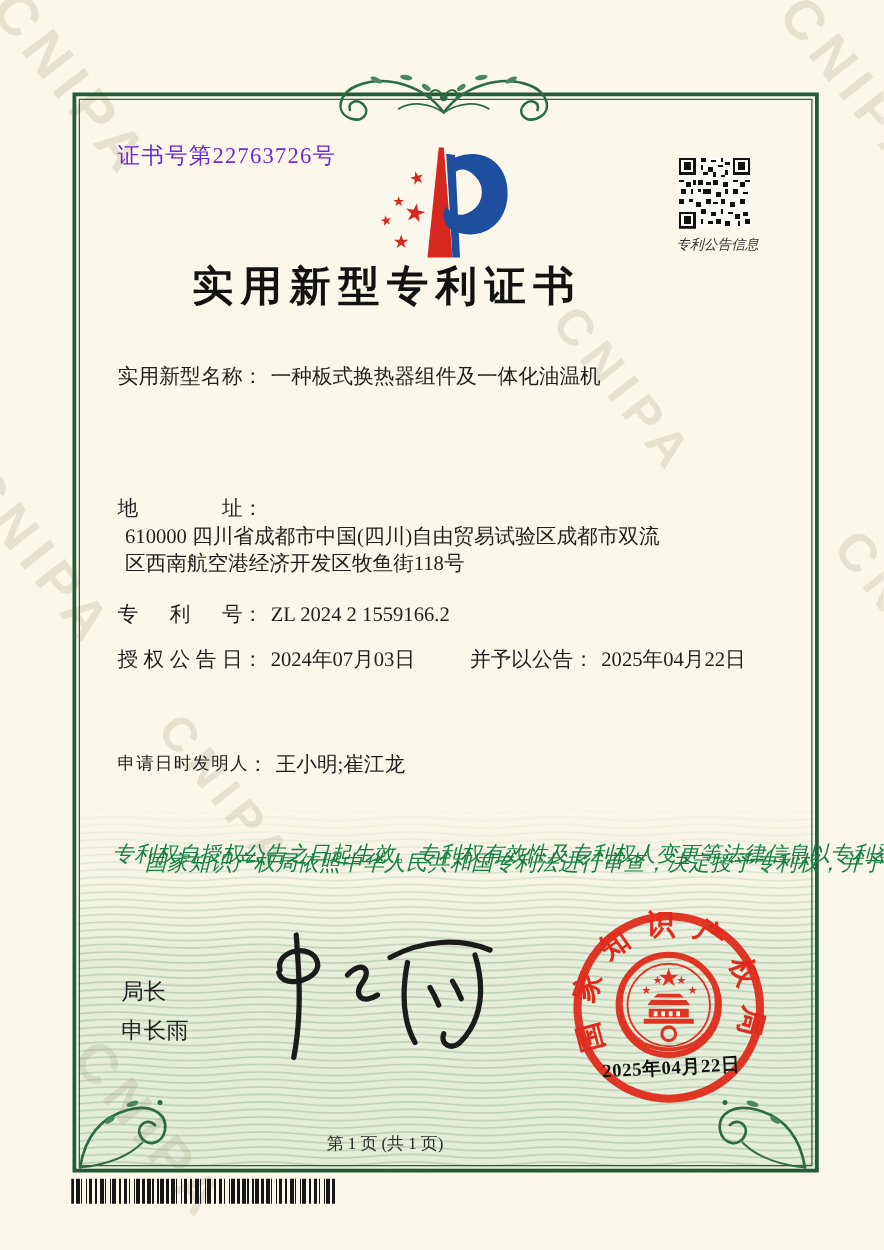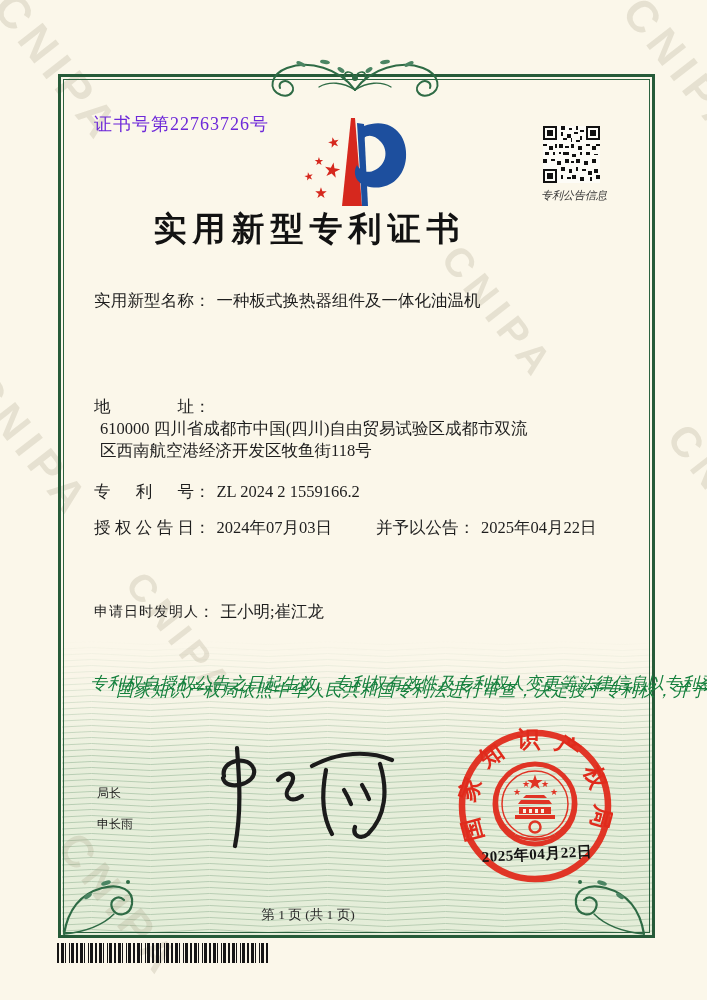--- a/index.html
+++ b/index.html
@@ -34,21 +34,21 @@
   .lab-long{display:inline-block;width:104px;font-size:14px;text-align:justify;text-align-last:justify;vertical-align:top;}
   .colon{vertical-align:top;}
   .val{vertical-align:top;padding-left:6px;}
   .val-addr{display:inline-block;width:438px;vertical-align:top;line-height:22px;}
   .rgroup{position:absolute;left:282px;top:0;white-space:nowrap;}
   
   .stmt{position:absolute;z-index:5;font-size:17px;font-style:italic;color:#15803d;
         letter-spacing:0.4px;white-space:nowrap;text-align:right;}
   
   .signer{position:absolute;left:97px;top:778px;z-index:6;
-          font-family:"Liberation Sans","DejaVu Sans",sans-serif;font-size:12px;color:#222;line-height:31px;}
+          font-family:"Liberation Sans","DejaVu Sans",sans-serif;font-size:18px;color:#222;line-height:31px;}
   .sig{position:absolute;left:192px;top:738px;z-index:6;}
   
   .seal{position:absolute;left:457px;top:726px;z-index:7;}
   .seal-date{position:absolute;left:476px;top:845px;width:122px;text-align:center;z-index:8;
              font-size:15px;font-weight:bold;color:#141414;transform:rotate(-3deg);letter-spacing:0.5px;}
   
   .page-num{position:absolute;left:0;top:906px;width:616px;text-align:center;font-size:13.5px;color:#2a2a2a;z-index:5;}
   .barcode{position:absolute;left:57px;top:943px;width:211px;height:20px;z-index:5;
     background:repeating-linear-gradient(90deg,#161616 0 2px,transparent 2px 4px,#161616 4px 7px,
       transparent 7px 8px,#161616 8px 9px,transparent 9px 12px,#161616 12px 13px,transparent 13px 14px,

